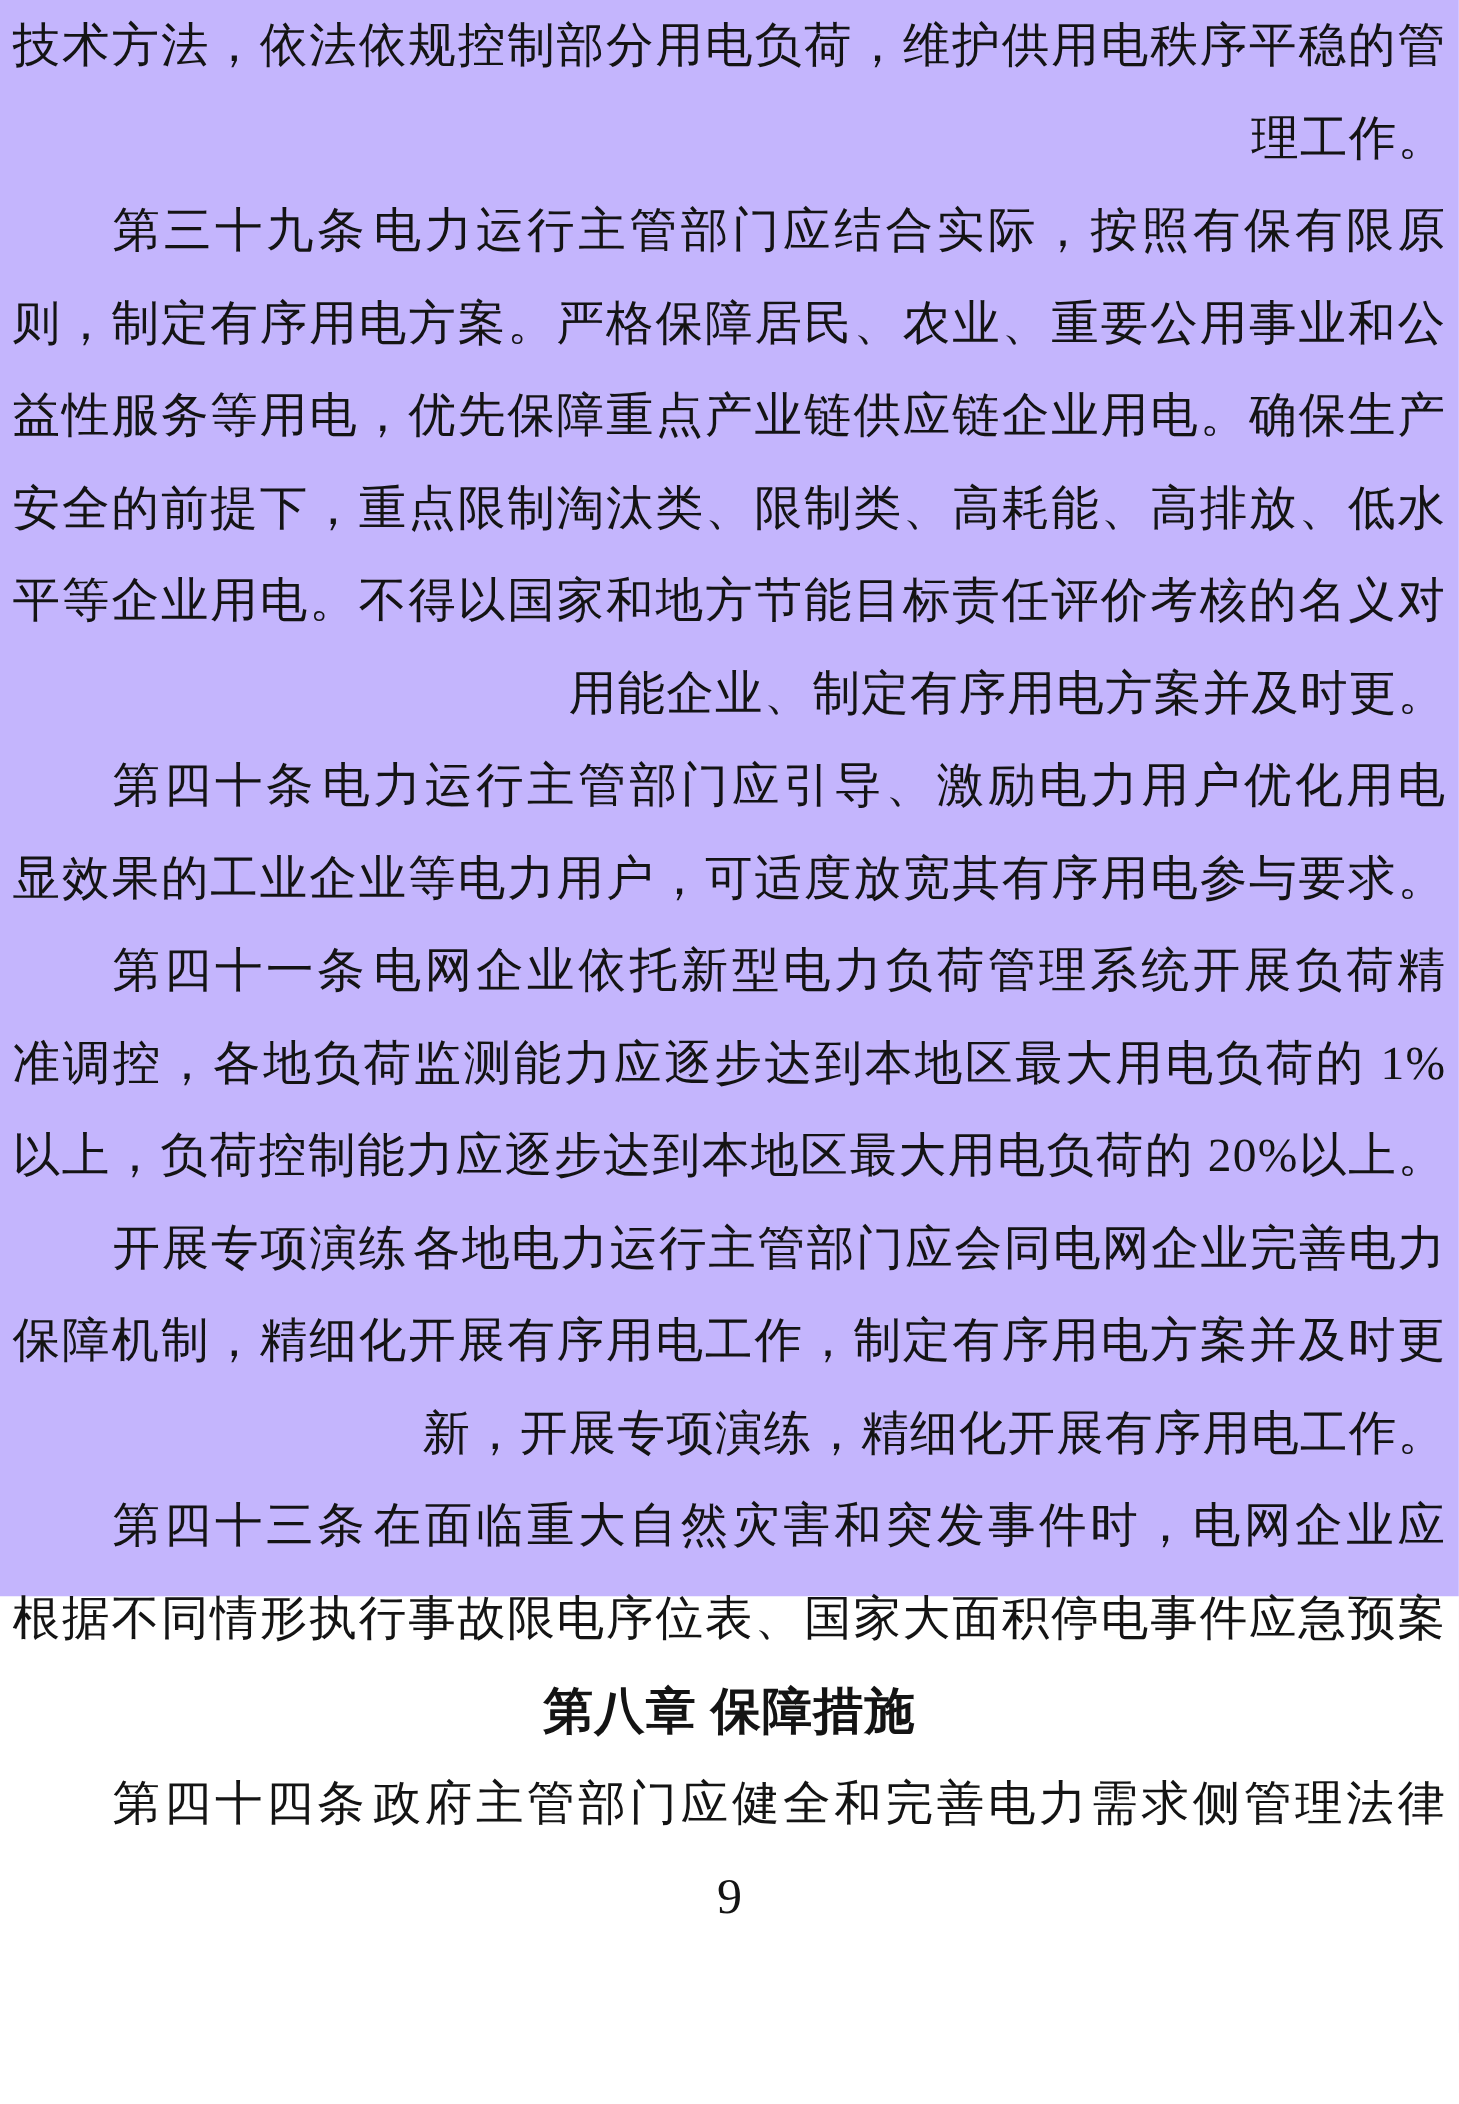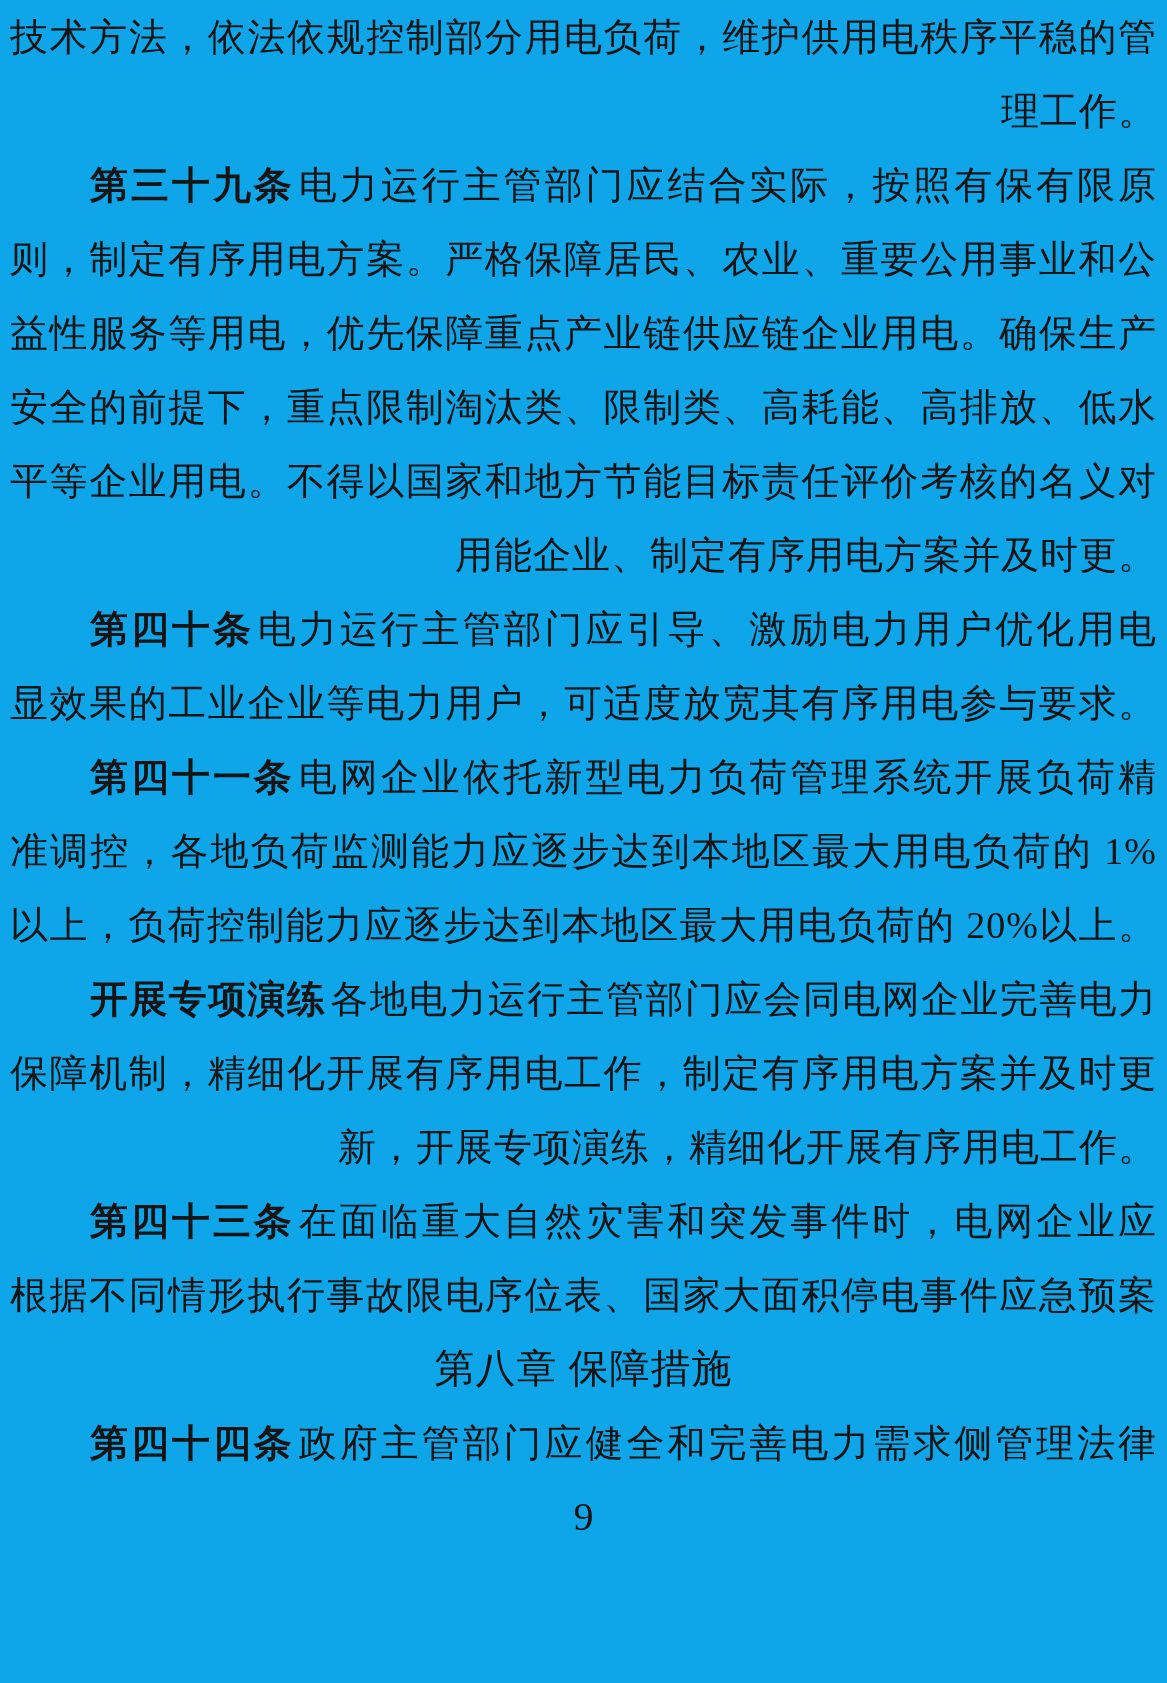--- a/index.html
+++ b/index.html
@@ -8,22 +8,22 @@
     background: #ffffff;
   }
   body {
     width: 1167px;
     height: 1683px;
     overflow: hidden;
   }
   .page {
     position: relative;
     width: 1167px;
-    height: 1683px;
-    background: #0ea5e9;
+    height: 1277px;
+    background: #c4b5fd;
     color: #141414;
     font-family: "Liberation Serif", "DejaVu Serif", serif;
   }
   .text-column {
     position: absolute;
     left: 10px;
     right: 10px;
     top: 0;
   }
   .line {
@@ -38,31 +38,31 @@
     text-align: justify;
     text-align-last: justify;
     text-justify: inter-character;
   }
   .line.indent {
     text-indent: 80px;
   }
   .line.chapter {
     text-align: center;
     text-align-last: center;
-    font-weight: normal;
+    font-weight: bold;
     font-size: 40px;
   }
   .line.pagenum {
     text-align: center;
     text-align-last: center;
     font-size: 40px;
     letter-spacing: 0;
   }
   .lead {
-    font-weight: bold;
+    font-weight: normal;
     margin-right: 4px;
   }
 </style>
 </head>
 <body>
 
 <div class="page">
   <div class="text-column">
       <div class="line justify">技术方法，依法依规控制部分用电负荷，维护供用电秩序平稳的管</div>
       <div class="line">理工作。</div>

